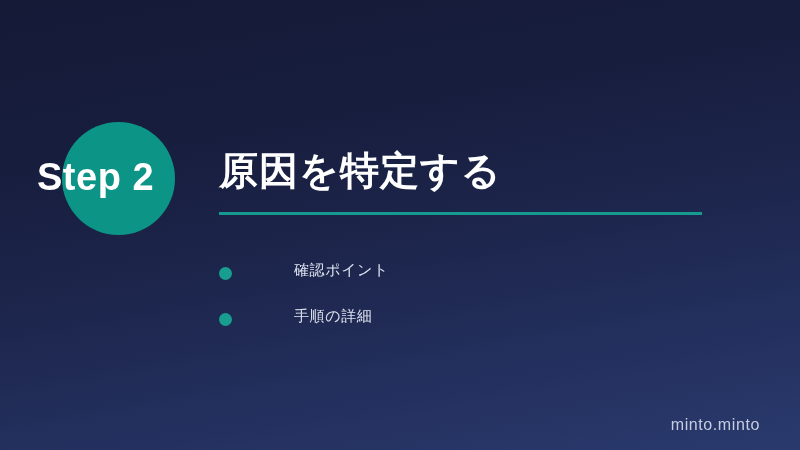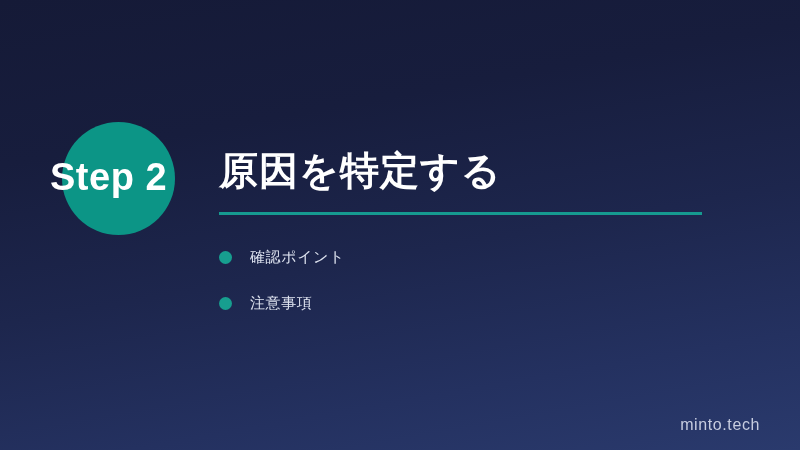--- a/index.html
+++ b/index.html
@@ -35,21 +35,21 @@
     left: 62px;
     top: 122px;
     width: 113px;
     height: 113px;
     border-radius: 50%;
     background: #0c9586;
   }
 
   .step-label {
     position: absolute;
-    left: 50px;
+    left: 37px;
     top: 153px;
     width: 160px;
     height: 48px;
     line-height: 48px;
     font-size: 38px;
     font-weight: bold;
     color: #ffffff;
     letter-spacing: 0.5px;
     white-space: nowrap;
   }
@@ -82,21 +82,22 @@
     position: absolute;
     left: 219px;
     top: 234px;
     width: 480px;
   }
 
   .bullet-item {
     position: relative;
     height: 46px;
     display: flex;
-    align-items: center;
+    align-items: flex-end;
+    gap: 44px;
   }
 
   .bullet-dot {
     width: 13px;
     height: 13px;
     border-radius: 50%;
     background: #179e8f;
     flex: 0 0 auto;
   }
 
@@ -139,20 +140,20 @@
   <div class="bullet-list">
 
     <div class="bullet-item">
       <span class="bullet-dot"></span>
       <span class="bullet-text">確認ポイント</span>
     </div>
 
 
     <div class="bullet-item">
       <span class="bullet-dot"></span>
-      <span class="bullet-text">注意事項</span>
+      <span class="bullet-text">手順の詳細</span>
     </div>
 
   </div>
 
-  <div class="footer-brand">minto.tech</div>
+  <div class="footer-brand">minto.minto</div>
 
 </div>
 
 </body></html>

